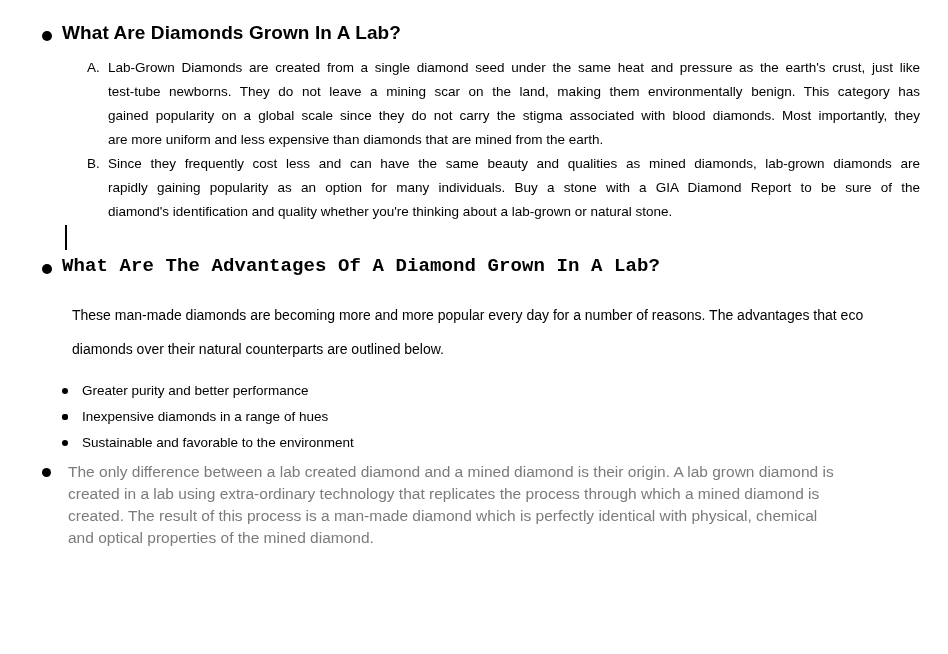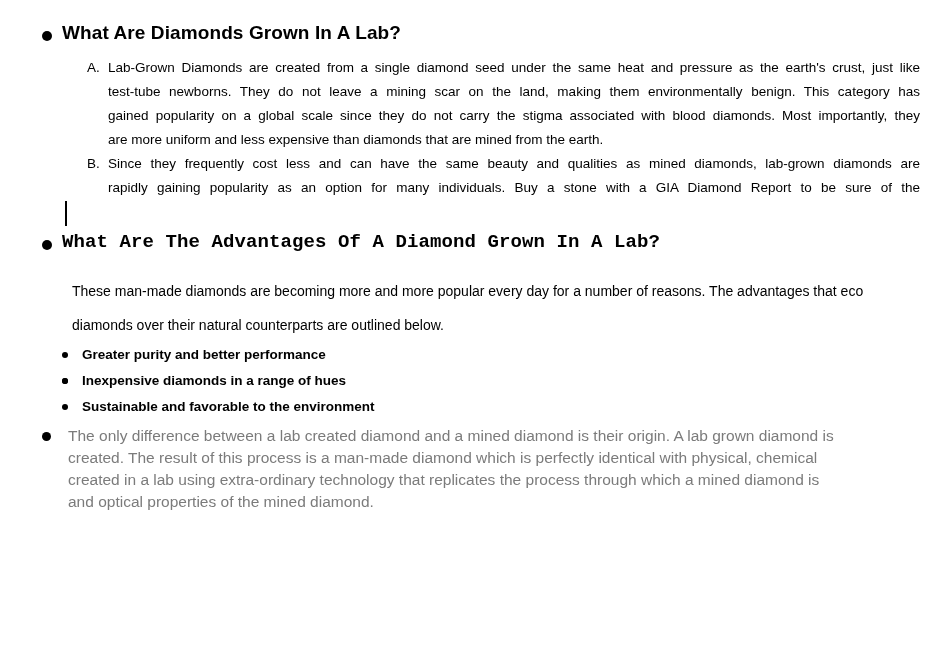--- a/index.html
+++ b/index.html
@@ -81,21 +81,21 @@
   
   .intro {
     margin-top: 19px;
     margin-left: 72px;
     margin-right: 28px;
     font-size: 14px;
     line-height: 34px;
   }
 
   
-  .adv-list { margin-top: 0; font-weight: bold; }
+  .adv-list { margin-top: 12px; }
   .adv-item {
     position: relative;
     padding-left: 82px;
     font-size: 13.5px;
     line-height: 26px;
   }
   .small-bullet {
     position: absolute;
     left: 62px;
     top: 10px;
@@ -138,20 +138,21 @@
   <div class="jline">Lab-Grown Diamonds are created from a single diamond seed under the same heat and pressure as the earth's crust, just like</div>
   <div class="jline">test-tube newborns. They do not leave a mining scar on the land, making them environmentally benign. This category has</div>
   <div class="jline">gained popularity on a global scale since they do not carry the stigma associated with blood diamonds. Most importantly, they</div>
   <div class="jline jline-last">are more uniform and less expensive than diamonds that are mined from the earth.</div>
 </div>
 
 <div class="alpha-item" id="item-b">
   <span class="alpha-marker">B.</span>
   <div class="jline">Since they frequently cost less and can have the same beauty and qualities as mined diamonds, lab-grown diamonds are</div>
   <div class="jline">rapidly gaining popularity as an option for many individuals. Buy a stone with a GIA Diamond Report to be sure of the</div>
+  <div class="jline jline-last">diamond's identification and quality whether you're thinking about a lab-grown or natural stone.</div>
 </div>
 
 <div class="caret-line">
   <span class="caret"></span>
 </div>
 
 <div class="h-row" id="q2-row">
   <span class="big-bullet"></span>
   <span>What Are The Advantages Of A Diamond Grown In A Lab?</span>
 </div>
@@ -175,16 +176,16 @@
   </div>
   <div class="adv-item">
     <span class="small-bullet"></span>
     <span>Sustainable and favorable to the environment</span>
   </div>
 </div>
 
 <div class="note">
   <span class="note-bullet"></span>
   <div>The only difference between a lab created diamond and a mined diamond is their origin. A lab grown diamond is</div>
+  <div>created in a lab using extra-ordinary technology that replicates the process through which a mined diamond is</div>
   <div>created. The result of this process is a man-made diamond which is perfectly identical with physical, chemical</div>
-  <div>created in a lab using extra-ordinary technology that replicates the process through which a mined diamond is</div>
   <div>and optical properties of the mined diamond.</div>
 </div>
 
 </body></html>

